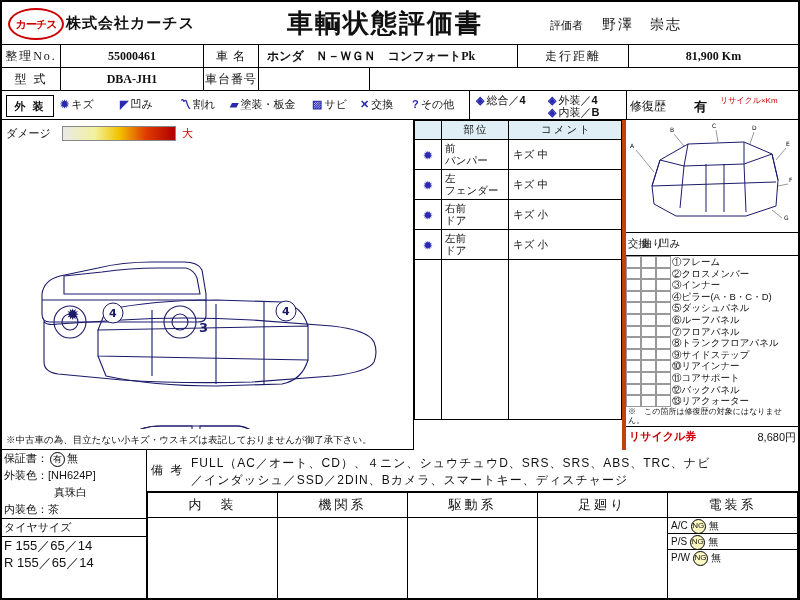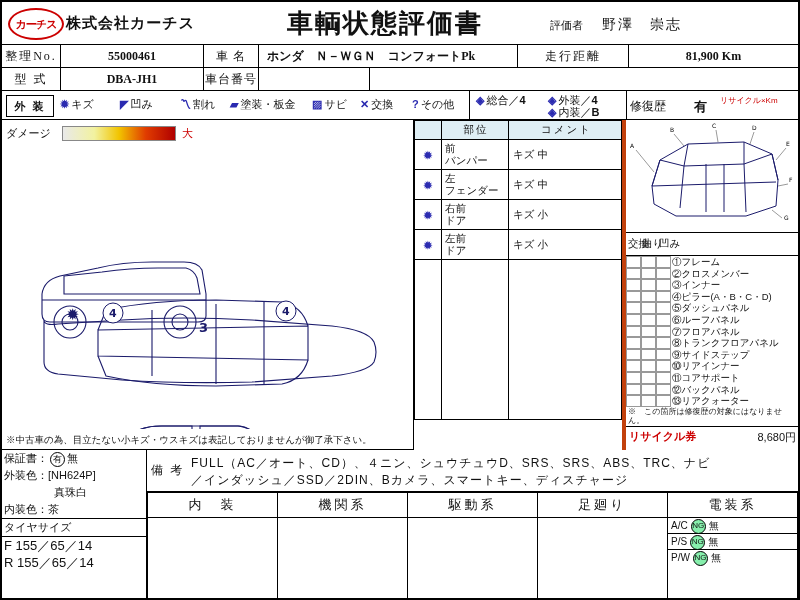--- a/index.html
+++ b/index.html
@@ -361,21 +361,21 @@
     text-align: left;
     padding-left: 3px;
     letter-spacing: 0;
   }
   .elec-row:last-child { border-bottom: none; }
   .ng {
     display: inline-block;
     width: 13px; height: 13px;
     border: 1px solid #000;
     border-radius: 50%;
-    background: #86efac;
+    background: #fef9c3;
     text-align: center;
     line-height: 12px;
     font-size: 8px;
     vertical-align: middle;
     margin: 0 3px;
   }
   svg { display: block; }
 </style>
 </head>
 <body>

